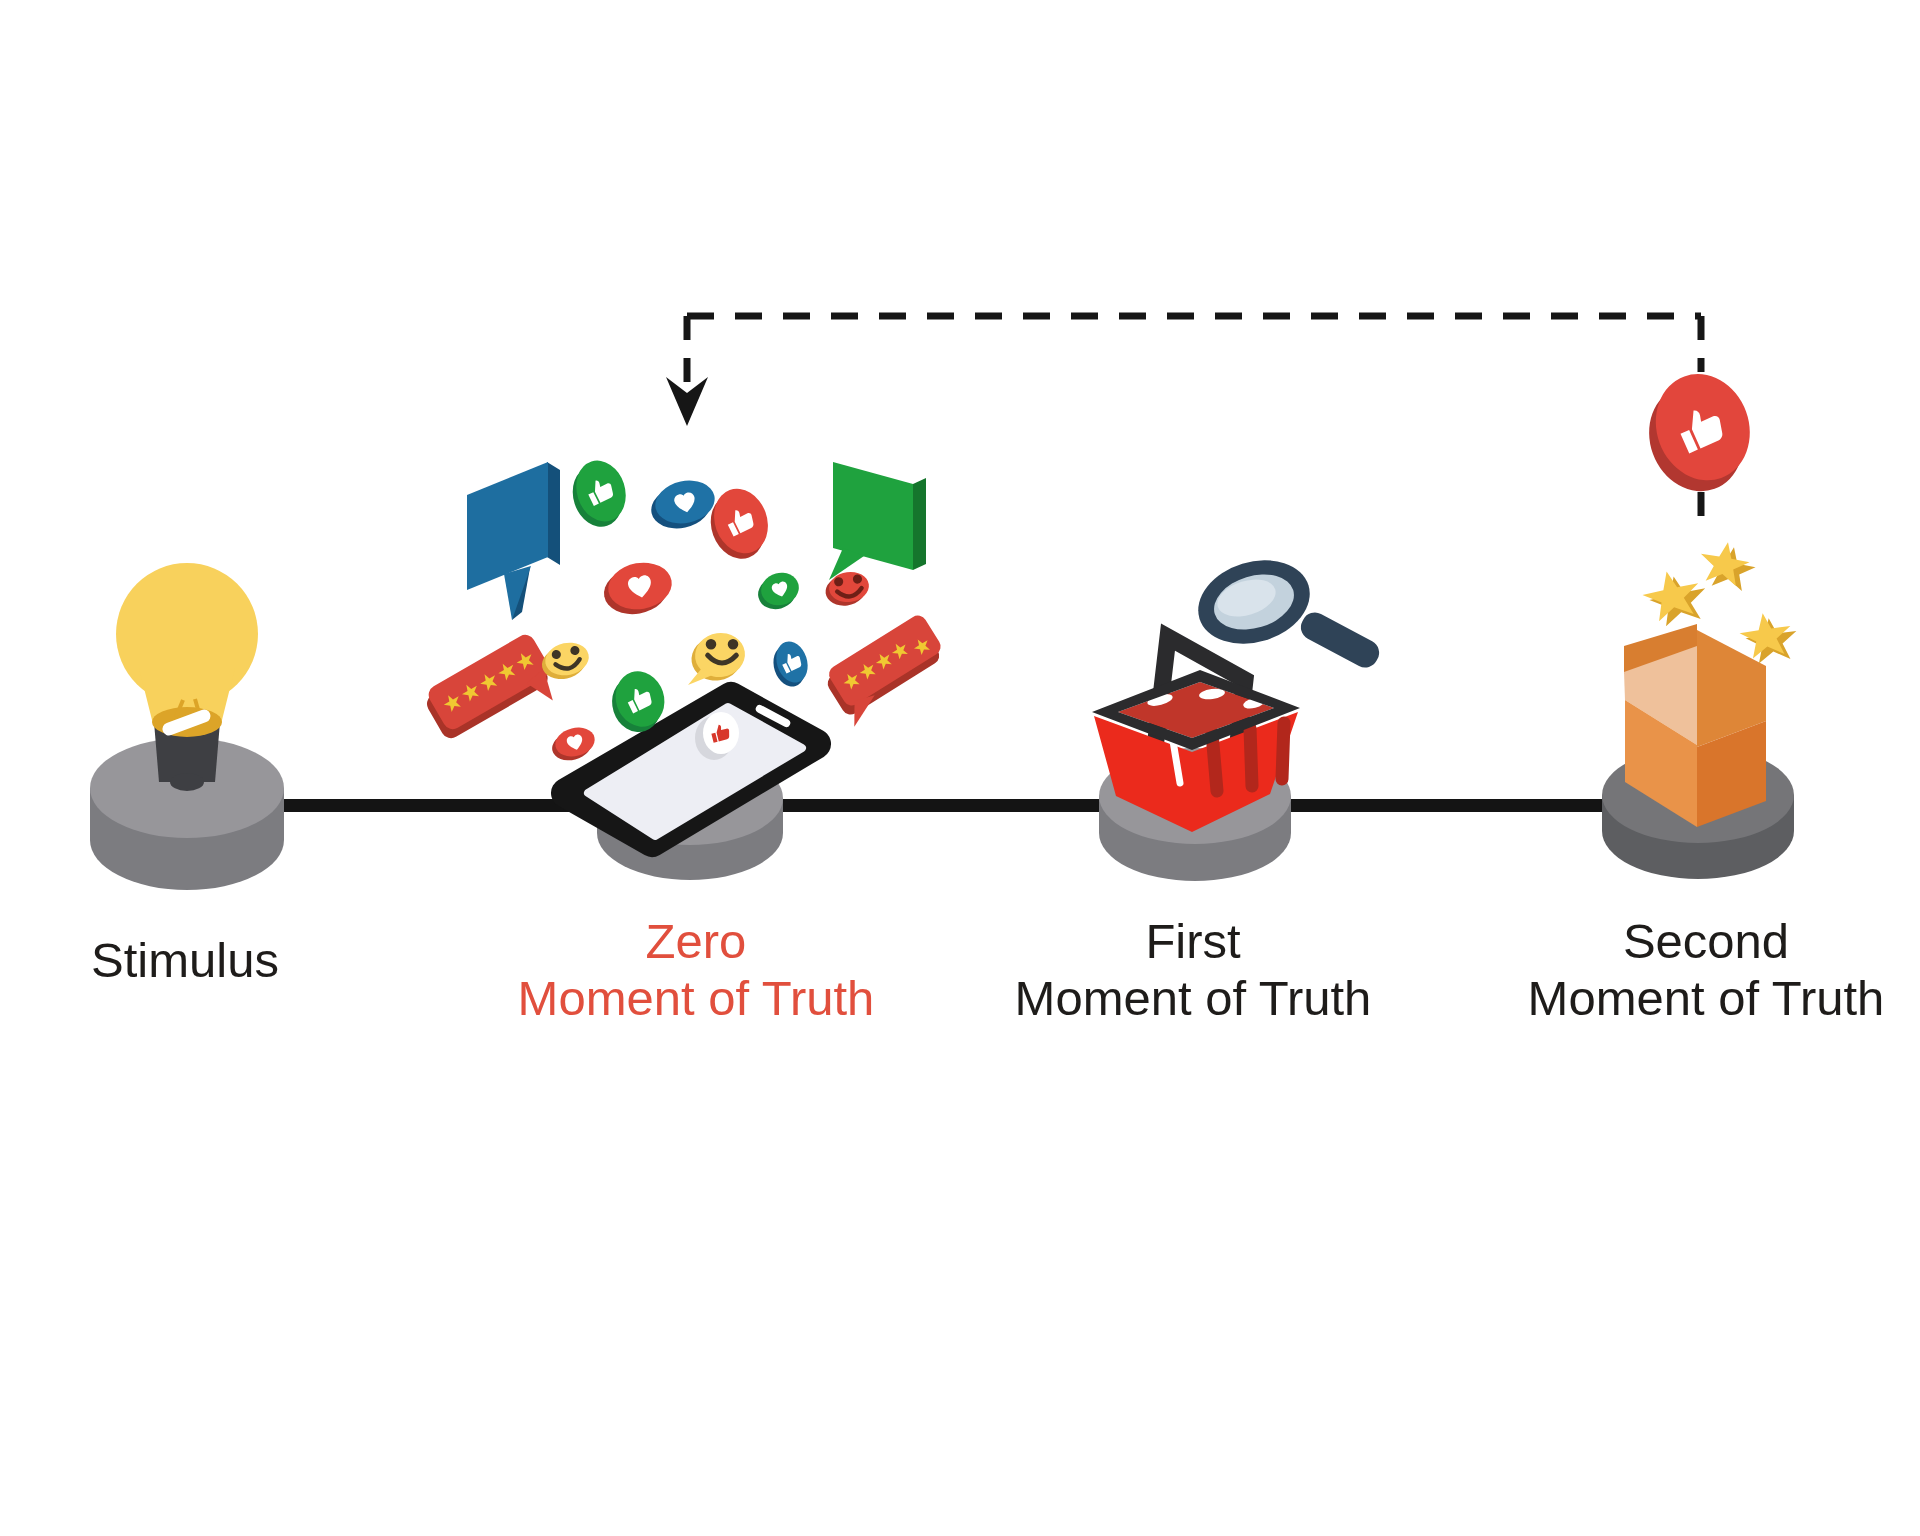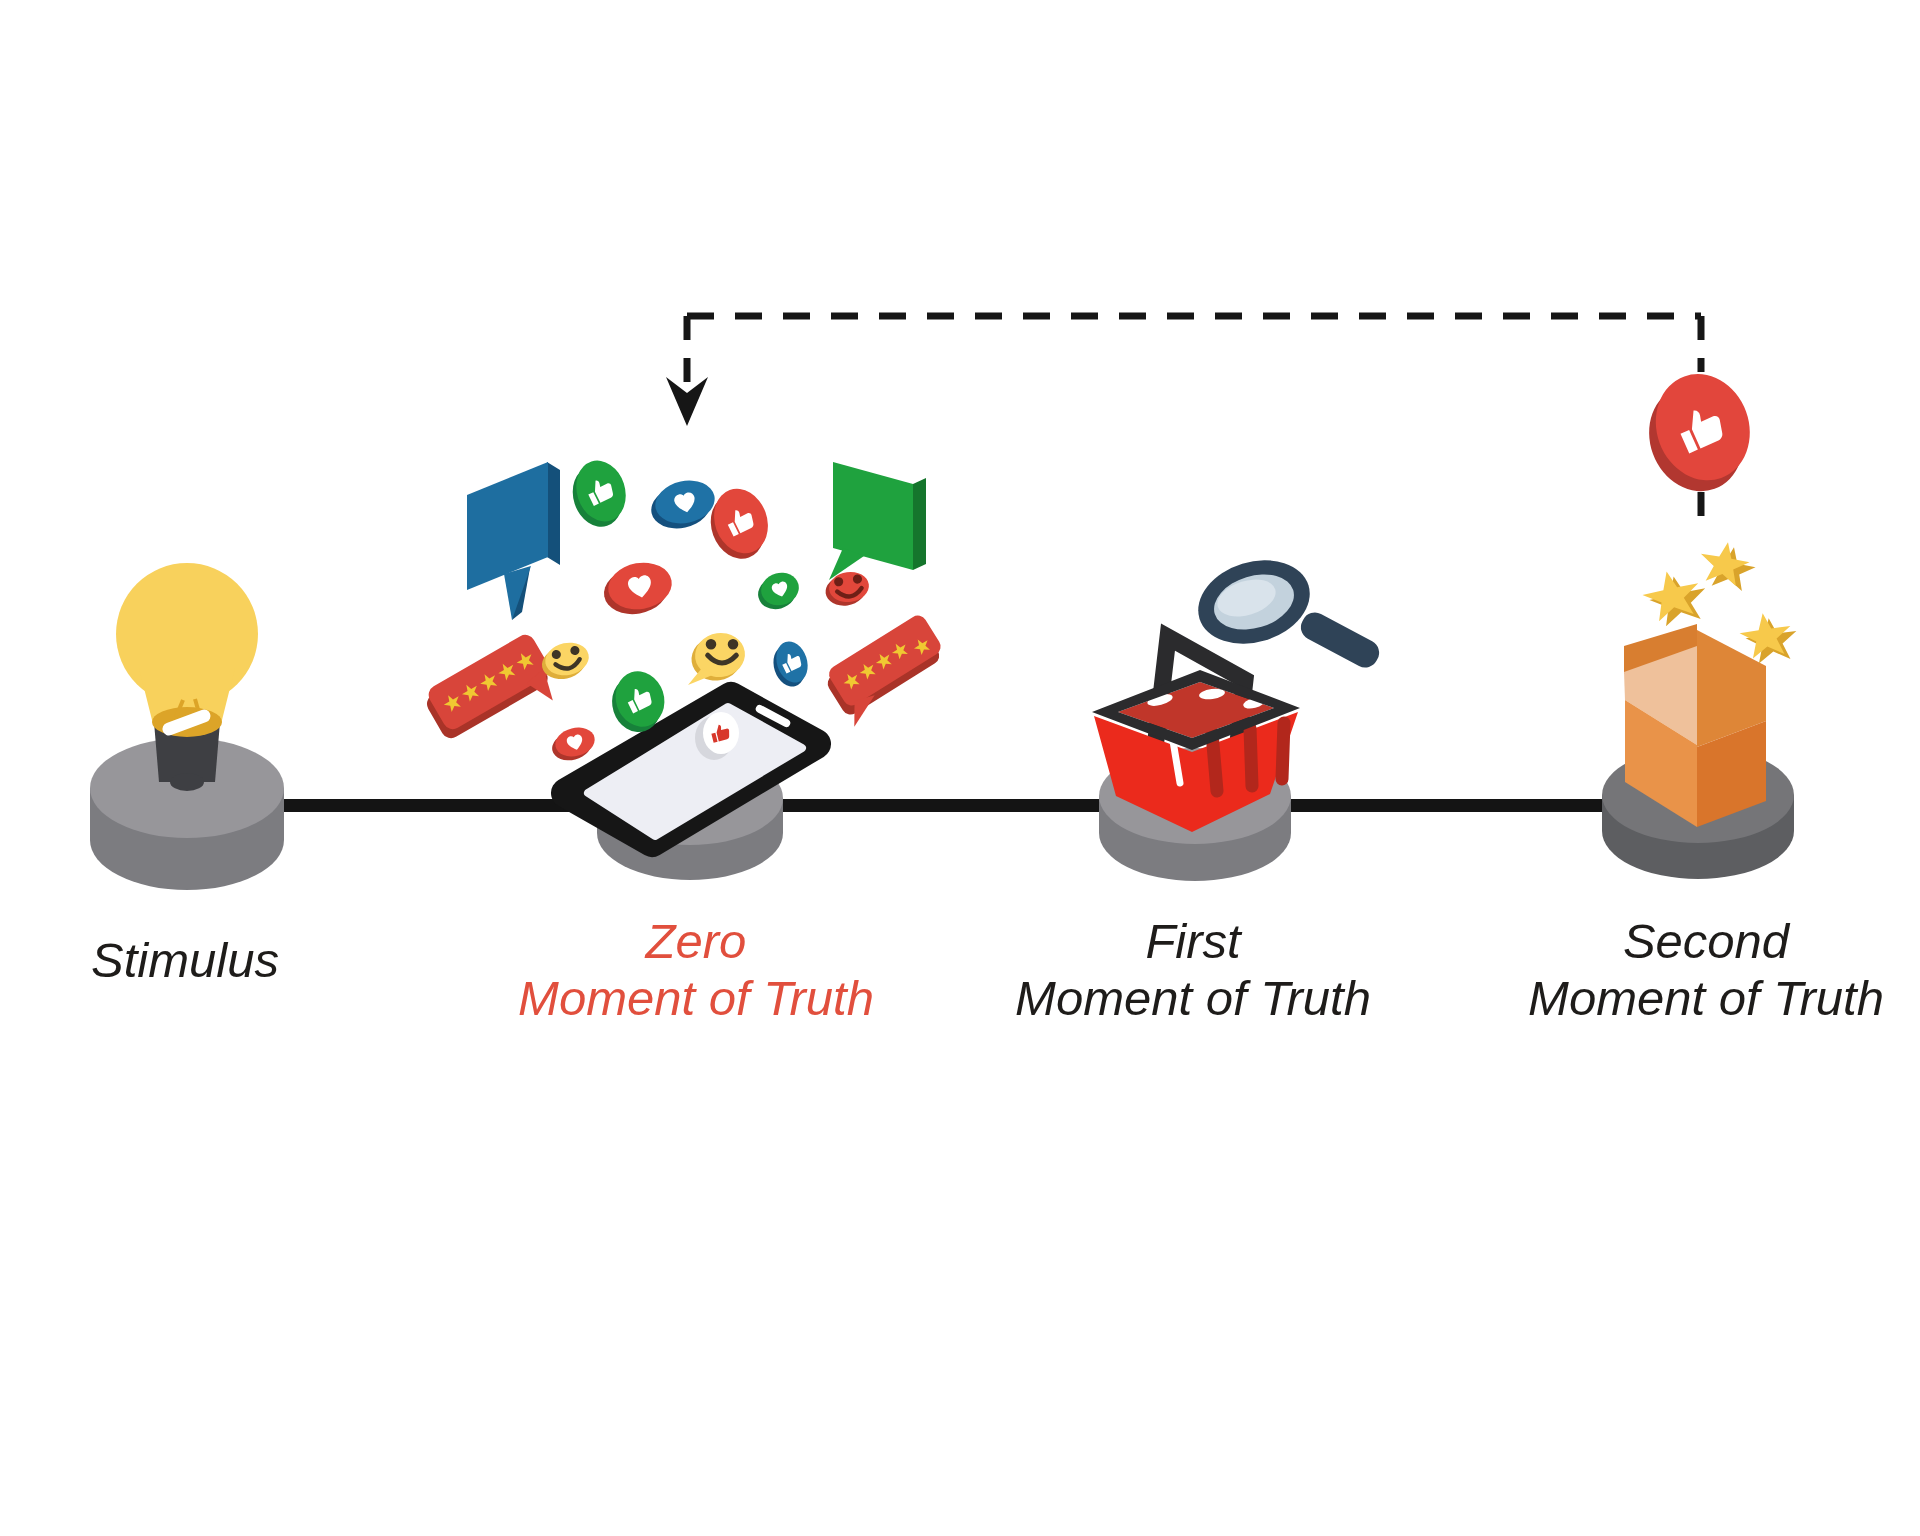--- a/index.html
+++ b/index.html
@@ -1,17 +1,17 @@
 <!DOCTYPE html>
 <html><head>
 <meta charset="utf-8">
 <style>
   html,body{margin:0;padding:0;background:#ffffff;}
   #stage{position:relative;width:1920px;height:1536px;background:#ffffff;overflow:hidden;
-         font-family:"Liberation Sans", sans-serif;font-style:italic;}
+         font-family:"Liberation Sans", sans-serif;}
   svg{position:absolute;left:0;top:0;}
   text.lbl{font-family:"Liberation Sans", sans-serif;font-size:49px;}
 </style>
 </head>
 <body>
 
 <div id="stage">
 <svg width="1920" height="1536" viewBox="0 0 1920 1536">
   <defs>
     <g id="thumbP">

